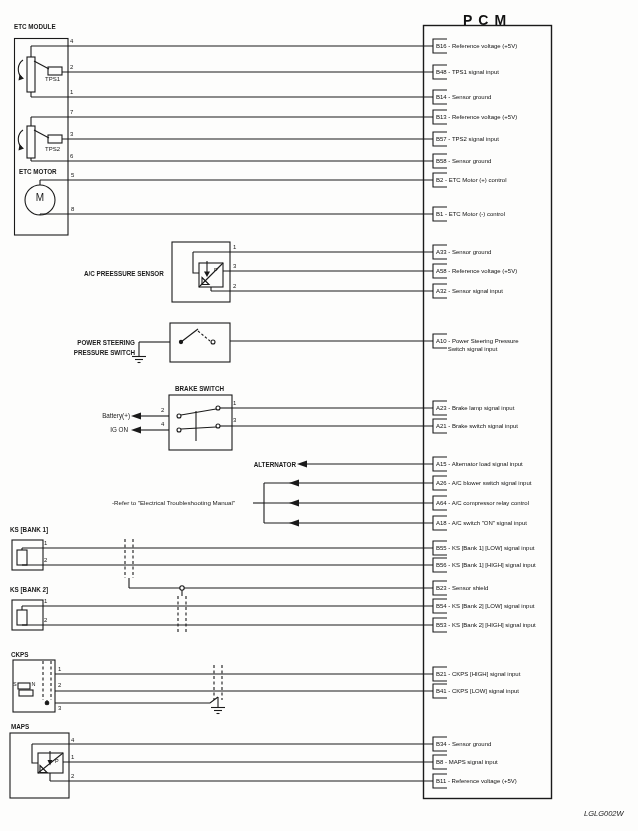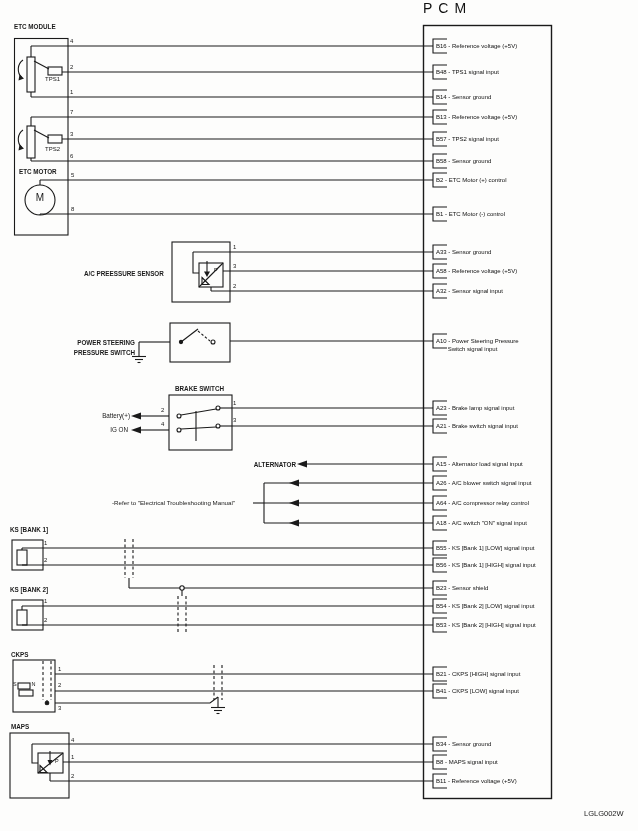--- a/index.html
+++ b/index.html
@@ -4,23 +4,23 @@
 <style>
   html,body{margin:0;padding:0;background:#fff;}
   #diagram{position:relative;width:638px;height:831px;background:#fdfdfc;overflow:hidden;
            font-family:"Liberation Sans", sans-serif;color:#1a1a1a;}
   svg{position:absolute;left:0;top:0;}
   .lbl{position:absolute;font-size:6.3px;line-height:7.5px;white-space:pre;color:#1a1a1a;}
   .b{font-weight:bold;}
   .d{position:absolute;font-size:6px;line-height:6px;color:#1a1a1a;}
   .pin-label{position:absolute;font-size:6px;line-height:8px;white-space:pre;color:#111;}
   .ra{text-align:right;}
-  #pcm-title{position:absolute;left:423px;top:0;width:129px;
-             font-size:14px;font-weight:normal;letter-spacing:6px;color:#111;}
-  #footer-code{position:absolute;left:584px;top:809px;font-size:7.5px;color:#1a1a1a;}
+  #pcm-title{position:absolute;left:423px;top:12px;width:129px;text-align:center;
+             font-size:14px;font-weight:bold;letter-spacing:6px;color:#111;}
+  #footer-code{position:absolute;left:584px;top:809px;font-size:7.5px;color:#1a1a1a;font-style:italic;}
 </style>
 </head>
 <body>
 
 <div id="diagram">
 
   <svg id="art" width="638" height="831" viewBox="0 0 638 831" fill="none" stroke="#1a1a1a" stroke-width="1.1">
 
     <g id="gen-pins">
         <line x1="31" y1="46" x2="433" y2="46"></line>

